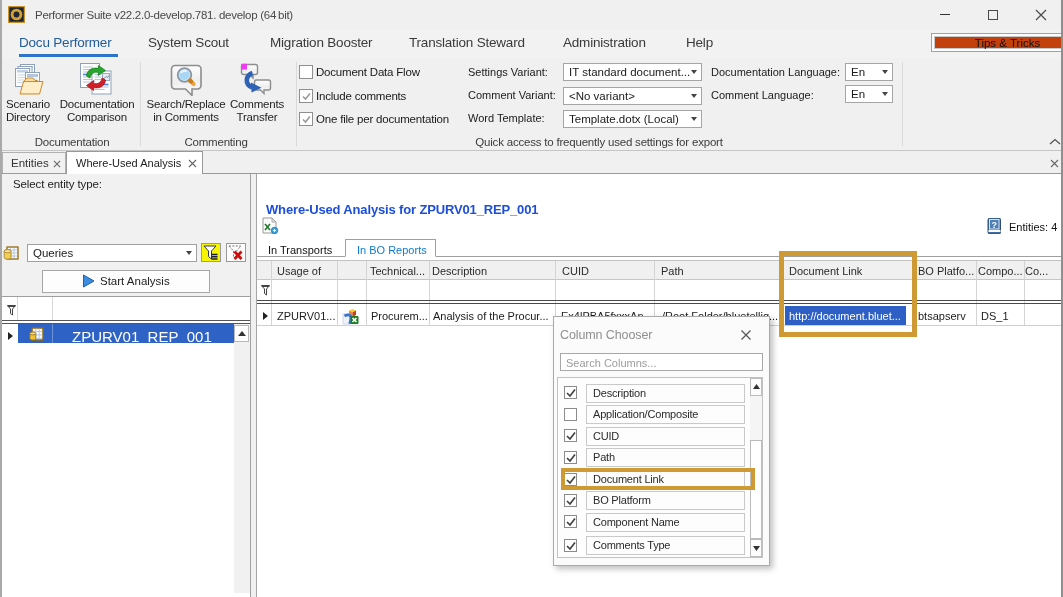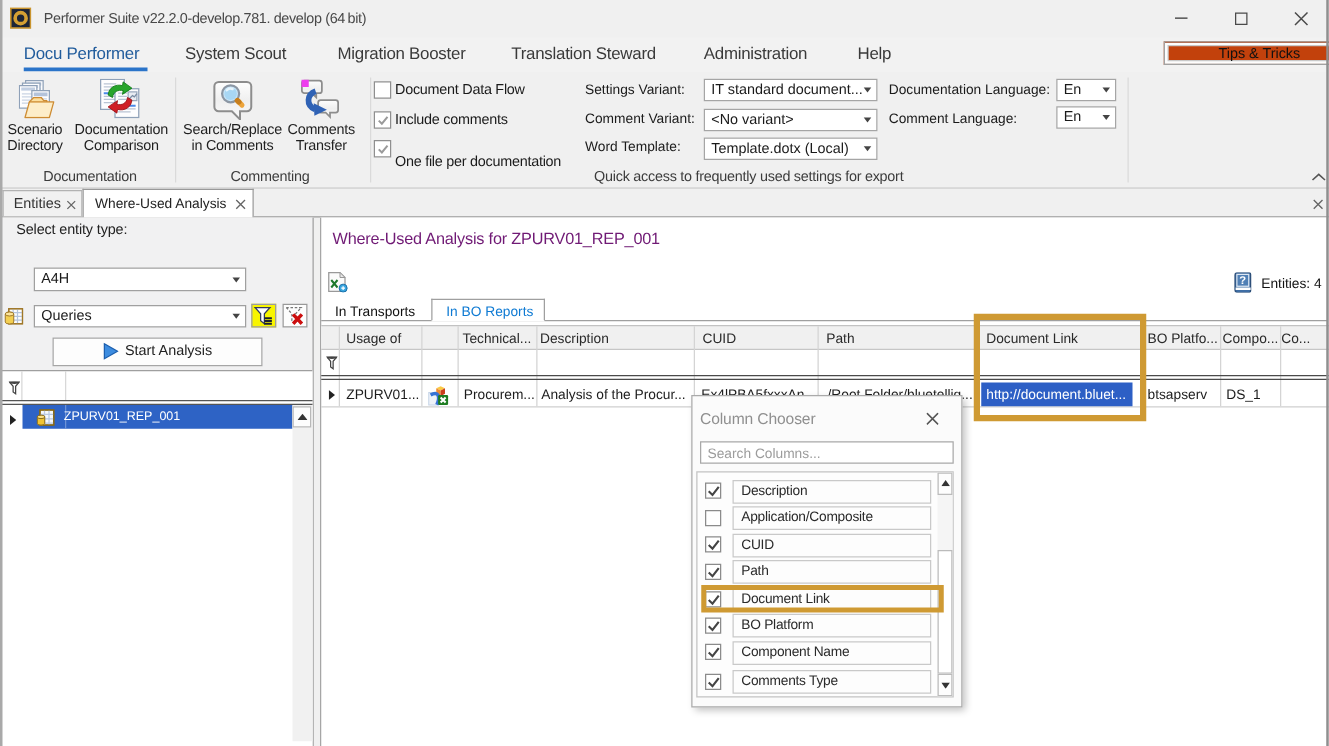--- a/index.html
+++ b/index.html
@@ -138,21 +138,21 @@
         <svg width="11" height="11" viewBox="0 0 11 11">
           <path d="M2 5.5 L4.5 8 L9 2.5" stroke="#9a9a9a" stroke-width="1.6" fill="none"></path>
         </svg>
       </div>
     <div class="cblabel" style="left:316px;top:32px">Include comments</div>
     <div class="cb" style="left:299px;top:54px">
         <svg width="11" height="11" viewBox="0 0 11 11">
           <path d="M2 5.5 L4.5 8 L9 2.5" stroke="#9a9a9a" stroke-width="1.6" fill="none"></path>
         </svg>
       </div>
-    <div class="cblabel" style="left:316px;top:66px">One file per documentation</div>
+    <div class="cblabel" style="left:316px;top:55px">One file per documentation</div>
 
     <div class="flabel" style="left:468px;top:8px">Settings Variant:</div>
     <div class="flabel" style="left:468px;top:31px">Comment Variant:</div>
     <div class="flabel" style="left:468px;top:54px">Word Template:</div>
     <div class="combo" style="left:563px;top:5px;width:139px;height:18px">IT standard document...<span class="arr"></span></div>
     <div class="combo" style="left:563px;top:29px;width:139px;height:18px">&lt;No variant&gt;<span class="arr"></span></div>
     <div class="combo" style="left:563px;top:52px;width:139px;height:18px">Template.dotx (Local)<span class="arr"></span></div>
     <div class="flabel" style="left:711px;top:8px">Documentation Language:</div>
     <div class="flabel" style="left:711px;top:31px">Comment Language:</div>
     <div class="combo" style="left:845px;top:5px;width:48px;height:18px">En<span class="arr"></span></div>
@@ -171,21 +171,20 @@
     <svg class="abs" style="left:188px;top:8px" width="9" height="9" viewBox="0 0 9 9">
         <path d="M1 1 L8 8 M8 1 L1 8" stroke="#666" stroke-width="1.1"></path>
       </svg>
     <svg class="abs" style="left:1050px;top:8px" width="9" height="9" viewBox="0 0 9 9">
         <path d="M1 1 L8 8 M8 1 L1 8" stroke="#666" stroke-width="1.1"></path>
       </svg>
   </div>
   <div id="leftpanel">
     <div class="abs" style="left:13px;top:4px;font-size:11.5px;letter-spacing:-0.1px;color:#222">Select entity type:</div>
 
-    <div class="combo" style="left:27px;top:40px;width:170px;height:19px;border-color:#a0a0a0">A4H<span class="arr" style="top:7px"></span></div>
 
     <svg class="abs" style="left:3px;top:71px" width="16" height="16" viewBox="0 0 16 16">
       <rect x="4" y="2" width="11" height="12" fill="#fdfdfd" stroke="#a07828"></rect>
       <path d="M4 5 h11 M4 8 h11 M4 11 h11 M7.5 2 v12 M11 2 v12" stroke="#b4c4dd" stroke-width="1"></path>
       <rect x="4" y="2" width="11" height="12" fill="none" stroke="#a07828"></rect>
       <ellipse cx="4.6" cy="6.2" rx="3.4" ry="1.6" fill="#f3cf52" stroke="#a07828" stroke-width="0.8"></ellipse>
       <path d="M1.2 6.2 v6.4 a3.4 1.6 0 0 0 6.8 0 v-6.4" fill="#f3cf52" stroke="#a07828" stroke-width="0.8"></path>
       <ellipse cx="4.6" cy="6.2" rx="3.4" ry="1.6" fill="#fce49a" stroke="#a07828" stroke-width="0.8"></ellipse>
     </svg>
     <div class="combo" style="left:27px;top:70px;width:170px;height:18px;border-color:#a0a0a0">Queries<span class="arr" style="top:6px"></span></div>
@@ -222,31 +221,31 @@
     <svg class="abs" style="left:8px;top:158px" width="5" height="8" viewBox="0 0 5 8">
         <path d="M0 0 L5 4 L0 8 z" fill="#222"></path>
       </svg>
     <svg class="abs" style="left:29px;top:153px" width="15" height="15" viewBox="0 0 15 15">
       <rect x="3" y="1" width="11" height="12" fill="#f6f9fc" stroke="#8a6914"></rect>
       <path d="M3 4.5 h11 M3 8 h11 M3 11.5 h11 M6.6 1 v12 M10.2 1 v12" stroke="#b9c9e2" stroke-width="1"></path>
       <rect x="3" y="1" width="11" height="12" fill="none" stroke="#8a6914"></rect>
       <path d="M0.8 6.5 v5.2 a3 1.4 0 0 0 6 0 v-5.2" fill="#f0c435" stroke="#8a6914" stroke-width="0.8"></path>
       <ellipse cx="3.8" cy="6.5" rx="3" ry="1.4" fill="#fbe083" stroke="#8a6914" stroke-width="0.8"></ellipse>
     </svg>
-    <div class="abs" style="left:51px;top:154px;font-size:10px;color:#fff">ZPURV01_REP_001</div>
+    <div class="abs" style="left:72px;top:154px;font-size:15px;color:#fff">ZPURV01_REP_001</div>
 
     <div class="abs" style="left:234px;top:150px;width:16px;height:269px;background:#f1f1f1"></div>
     <div class="abs" style="left:234px;top:151px;width:15px;height:17px;background:#fdfdfd;border:1px solid #b8b8b8"></div>
     <svg class="abs" style="left:238px;top:157px" width="8" height="5" viewBox="0 0 8 5">
         <path d="M0 5 L4 0 L8 5 z" fill="#333"></path>
       </svg>
   </div>
   <div id="rightpanel"></div>
   <div id="rpc">
-    <div class="abs" style="left:266px;top:183px;font-size:13px;font-weight:normal;letter-spacing:-0.15px;color:#701a75;white-space:nowrap">Where-Used Analysis for ZPURV01_REP_001</div>
+    <div class="abs" style="left:266px;top:202px;font-size:13px;font-weight:bold;letter-spacing:-0.15px;color:#1d4ed8;white-space:nowrap">Where-Used Analysis for ZPURV01_REP_001</div>
 
     <svg class="abs" style="left:262px;top:217px" width="17" height="17" viewBox="0 0 17 17">
       <path d="M1 1 h9 l4 4 v11 h-13 z" fill="#fbfbfb" stroke="#999"></path>
       <path d="M10 1 l4 4 h-4 z" fill="#e8e8e8" stroke="#999" stroke-width="0.8"></path>
       <path d="M3 7 l5 6 M8 7 l-5 6" stroke="#1f7a2d" stroke-width="1.6"></path>
       <circle cx="12.5" cy="13.5" r="3.2" fill="#3aa7e0" stroke="#1b6fa8" stroke-width="0.8"></circle>
       <path d="M11 13.5 h3 M12.5 12 v3" stroke="#fff" stroke-width="1"></path>
     </svg>
 
     <svg class="abs" style="left:986px;top:218px" width="16" height="16" viewBox="0 0 16 16">

